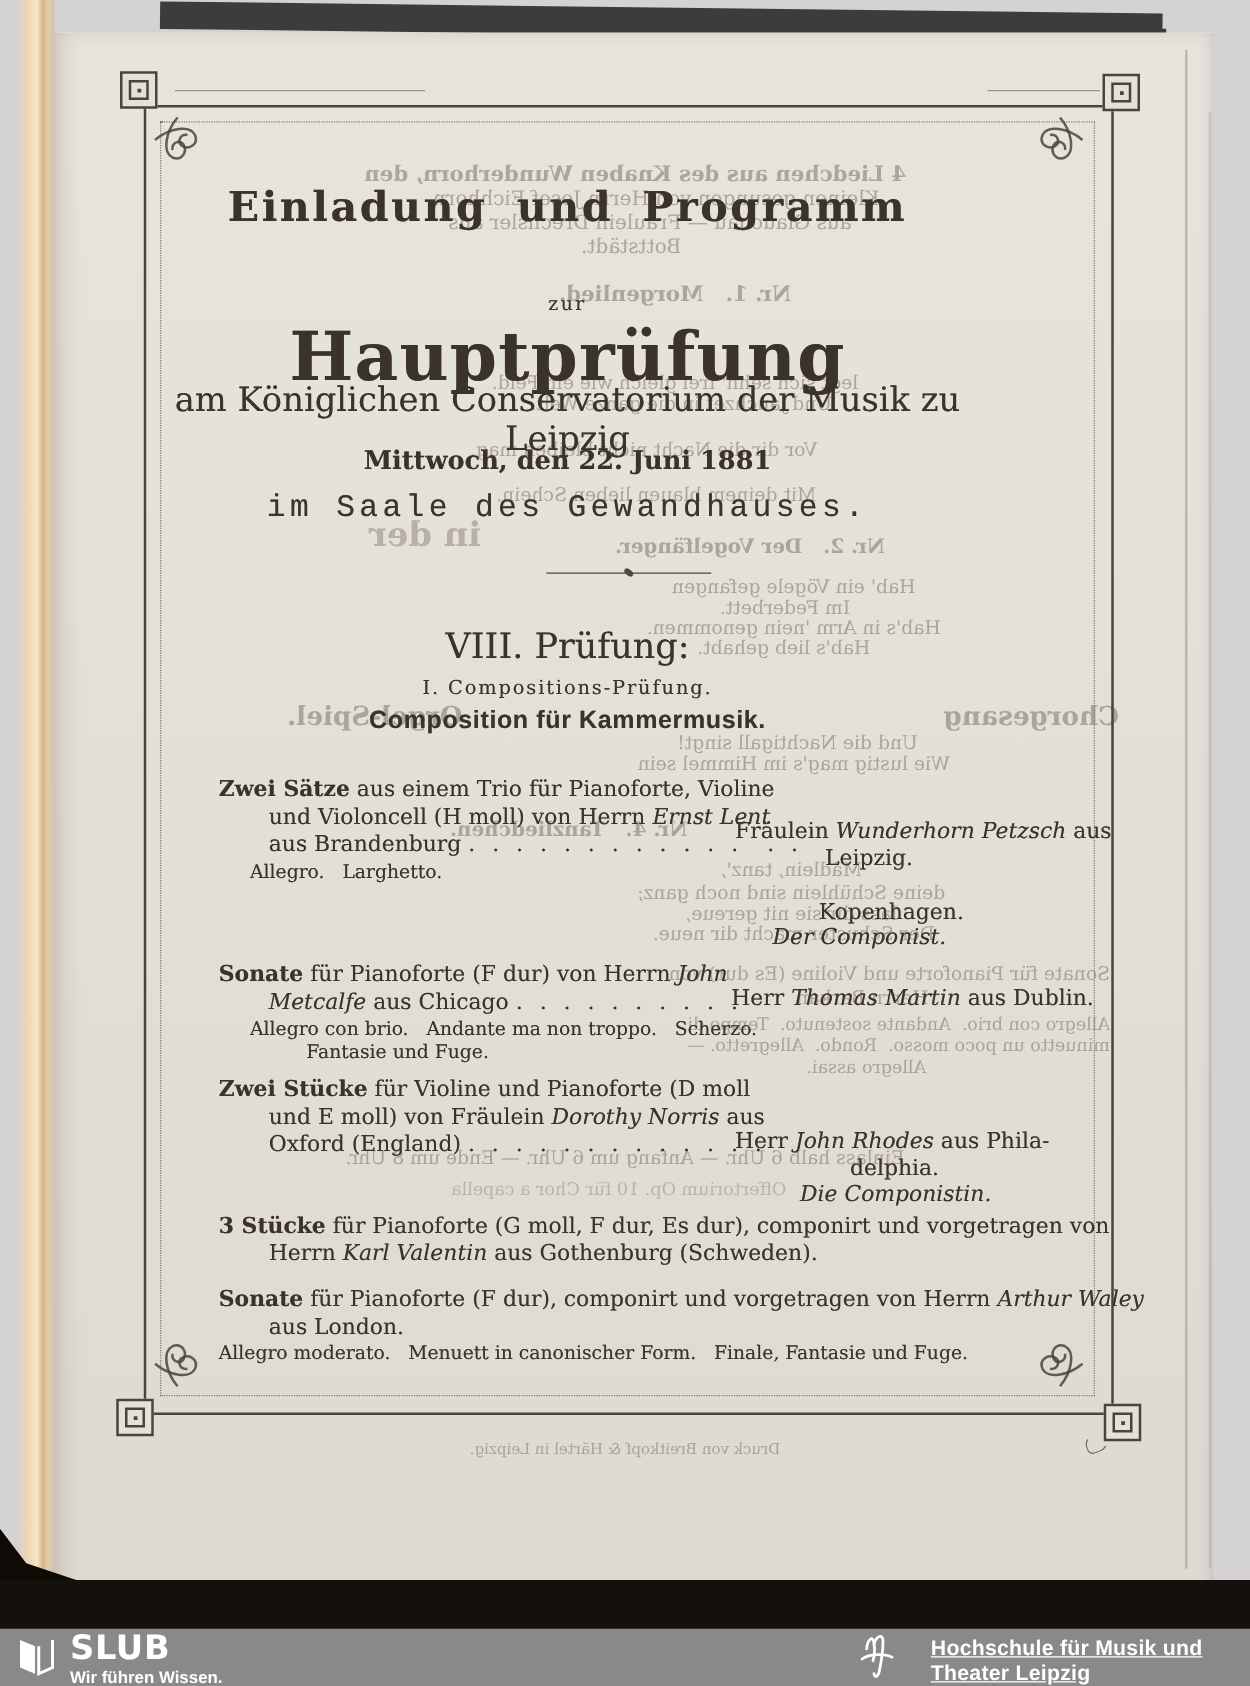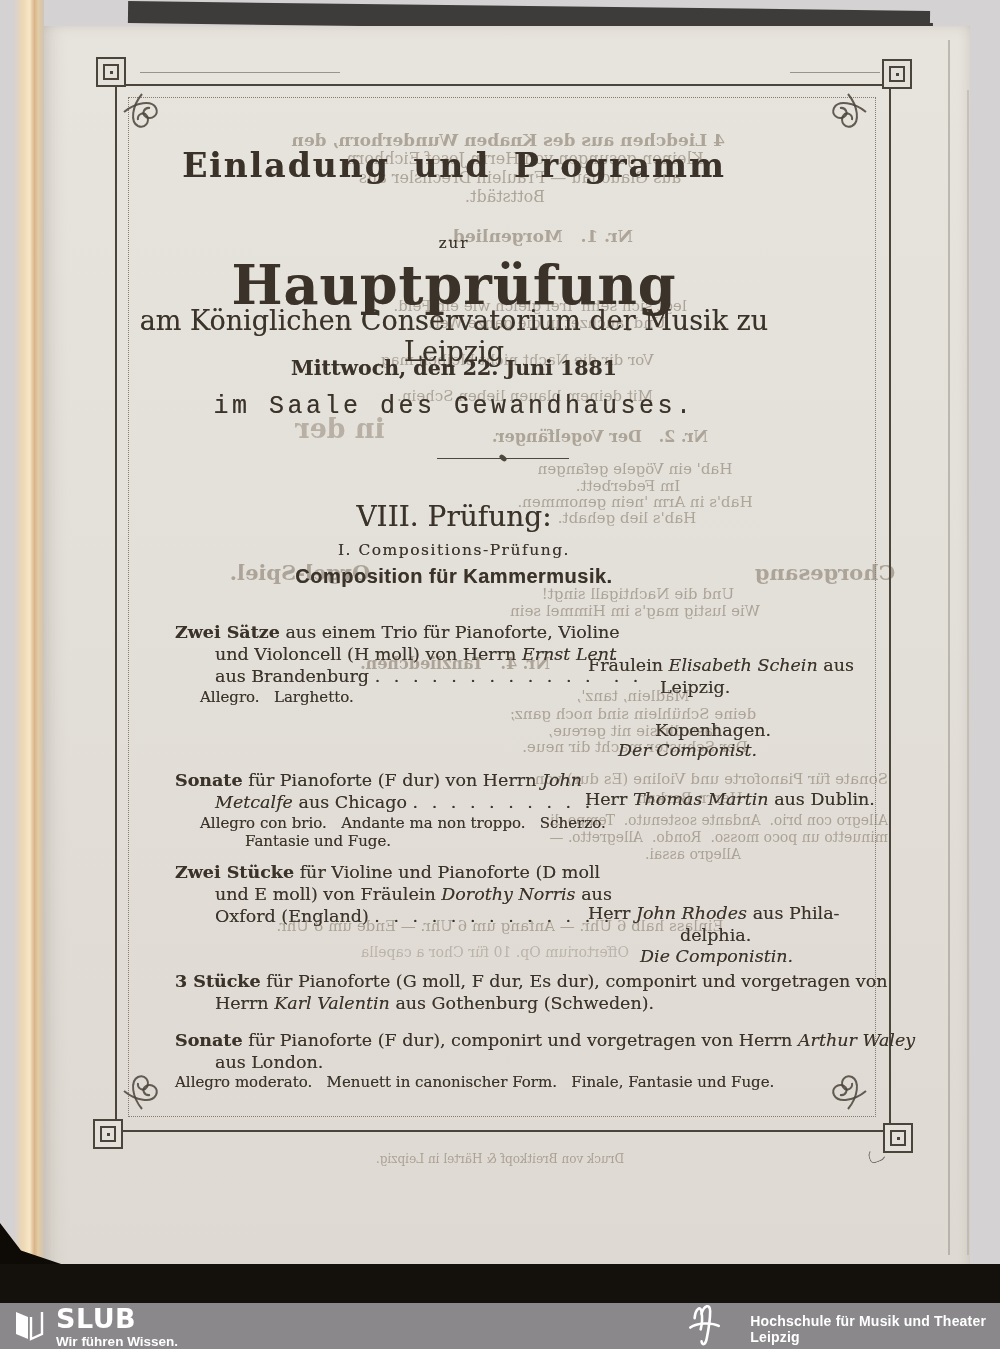--- a/index.html
+++ b/index.html
@@ -47,21 +47,21 @@
   .hand-mark{position:absolute;left:868px;top:1146px;width:16px;height:14px;border:1.6px solid rgba(75,68,58,.75);border-top-color:transparent;border-right-color:transparent;border-radius:60% 10% 50% 30%;transform:rotate(-20deg);}
 
   
   .viewer-bar{position:absolute;left:0;top:1303px;width:1000px;height:46px;background:#8a888b;
               font-family:"Liberation Sans",sans-serif;color:#fff;}
   .slub{position:absolute;left:14px;top:2px;display:flex;text-decoration:none;color:#fff;}
   .slub-name{font-family:"DejaVu Sans",sans-serif;font-weight:700;font-size:27px;line-height:26px;letter-spacing:.5px;}
   .slub-tag{font-size:13.5px;font-weight:700;margin-top:2px;}
   .slub-texts{margin-left:12px;padding-top:1px;}
   .partner{position:absolute;left:686px;top:-6px;display:flex;align-items:center;text-decoration:none;color:#fff;}
-  .partner-name{font-size:14px;font-weight:700;margin-left:28px;margin-top:8px;letter-spacing:.2px;}
+  .partner-name{font-size:17px;font-weight:700;margin-left:28px;margin-top:8px;letter-spacing:.2px;text-decoration:underline;}
 </style>
 </head>
 <body>
 
 <div class="stage">
 
   <div class="top-bar"></div>
   <div class="page"></div>
   <div class="binding"></div>
   <div class="edge-line" style="left:948px;top:40px;width:1.5px;height:1215px;"></div>
@@ -150,21 +150,21 @@
     </div>
 
   <div class="cblock ink" style="top:500px;font-size:28px;">VIII. Prüfung:</div>
   <div class="cblock ink" style="top:541px;font-size:15.5px;letter-spacing:1.5px;">I. Compositions-Prüfung.</div>
   <div class="cblock ink" style="top:565px;font-size:20px;font-weight:700;font-family:'Liberation Sans',sans-serif;letter-spacing:.5px;">Composition für Kammermusik.</div>
 
   <div class="dline ink" style="left:175px;top:622px;"><span class="bold">Zwei Sätze</span><span> aus einem Trio für Pianoforte, Violine</span></div>
   <div class="dline ink" style="left:215px;top:644px;"><span>und Violoncell (H moll) von Herrn </span><span class="it">Ernst Lent</span></div>
   <div class="dline ink" style="left:215px;top:666px;"><span>aus Brandenburg</span> <span class="dots">. . . . . . . . . . . .  . .</span></div>
   <div class="dline ink tempo" style="left:200px;top:688px;">Allegro.   Larghetto.</div>
-  <div class="dline ink" style="left:588px;top:655px;"><span>Fräulein </span><span class="it">Elisabeth Schein</span><span> aus</span></div>
+  <div class="dline ink" style="left:588px;top:655px;"><span>Fräulein </span><span class="it">Wunderhorn Petzsch</span><span> aus</span></div>
   <div class="dline ink" style="left:660px;top:677px;">Leipzig.</div>
   <div class="dline ink" style="left:655px;top:720px;">Kopenhagen.</div>
   <div class="dline ink it" style="left:618px;top:740px;">Der Componist.</div>
 
   <div class="dline ink" style="left:175px;top:770px;"><span class="bold">Sonate</span><span> für Pianoforte (F dur) von Herrn </span><span class="it">John</span></div>
   <div class="dline ink" style="left:215px;top:792px;"><span class="it">Metcalfe</span><span> aus Chicago</span> <span class="dots">. . . . . . . . . .</span></div>
   <div class="dline ink tempo" style="left:200px;top:814px;">Allegro con brio.   Andante ma non troppo.   Scherzo.</div>
   <div class="dline ink tempo" style="left:245px;top:832px;">Fantasie und Fuge.</div>
   <div class="dline ink" style="left:585px;top:789px;"><span>Herr </span><span class="it">Thomas Martin</span><span> aus Dublin.</span></div>
 

